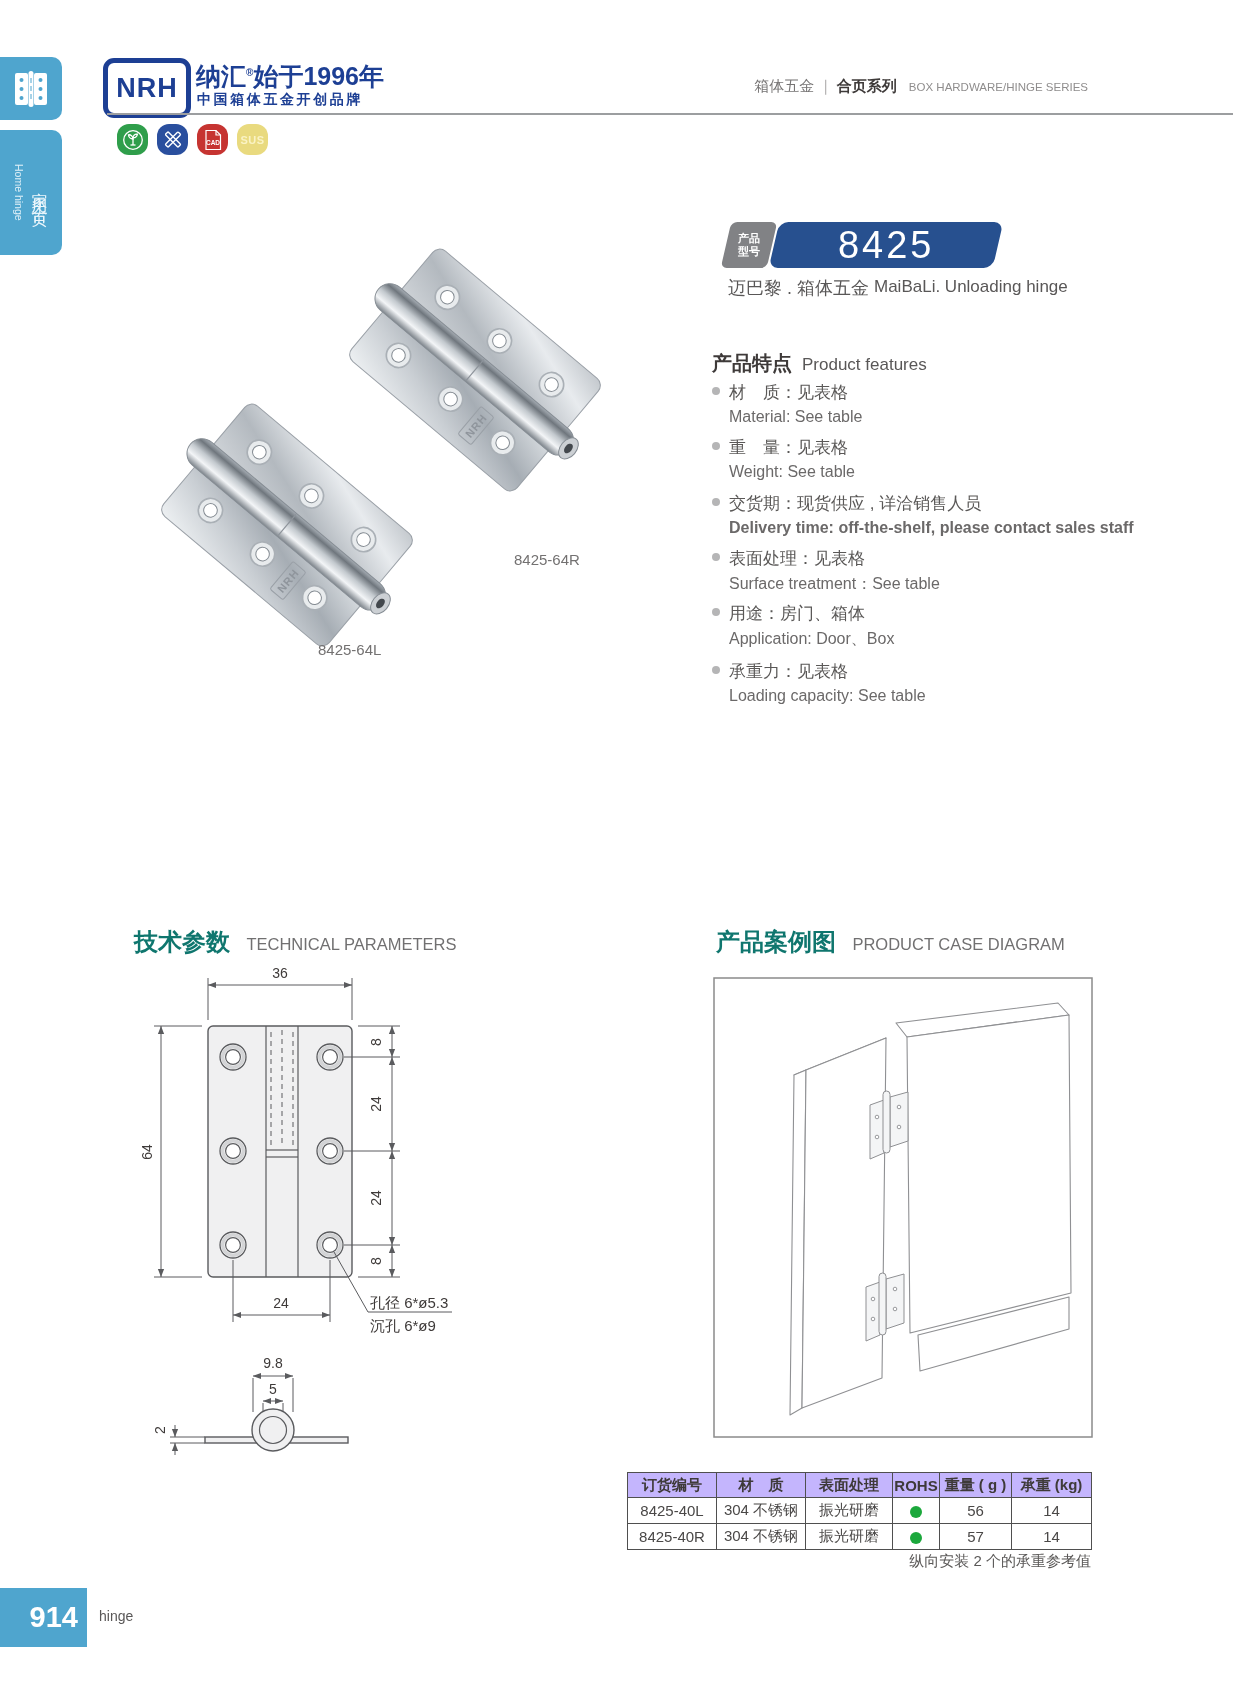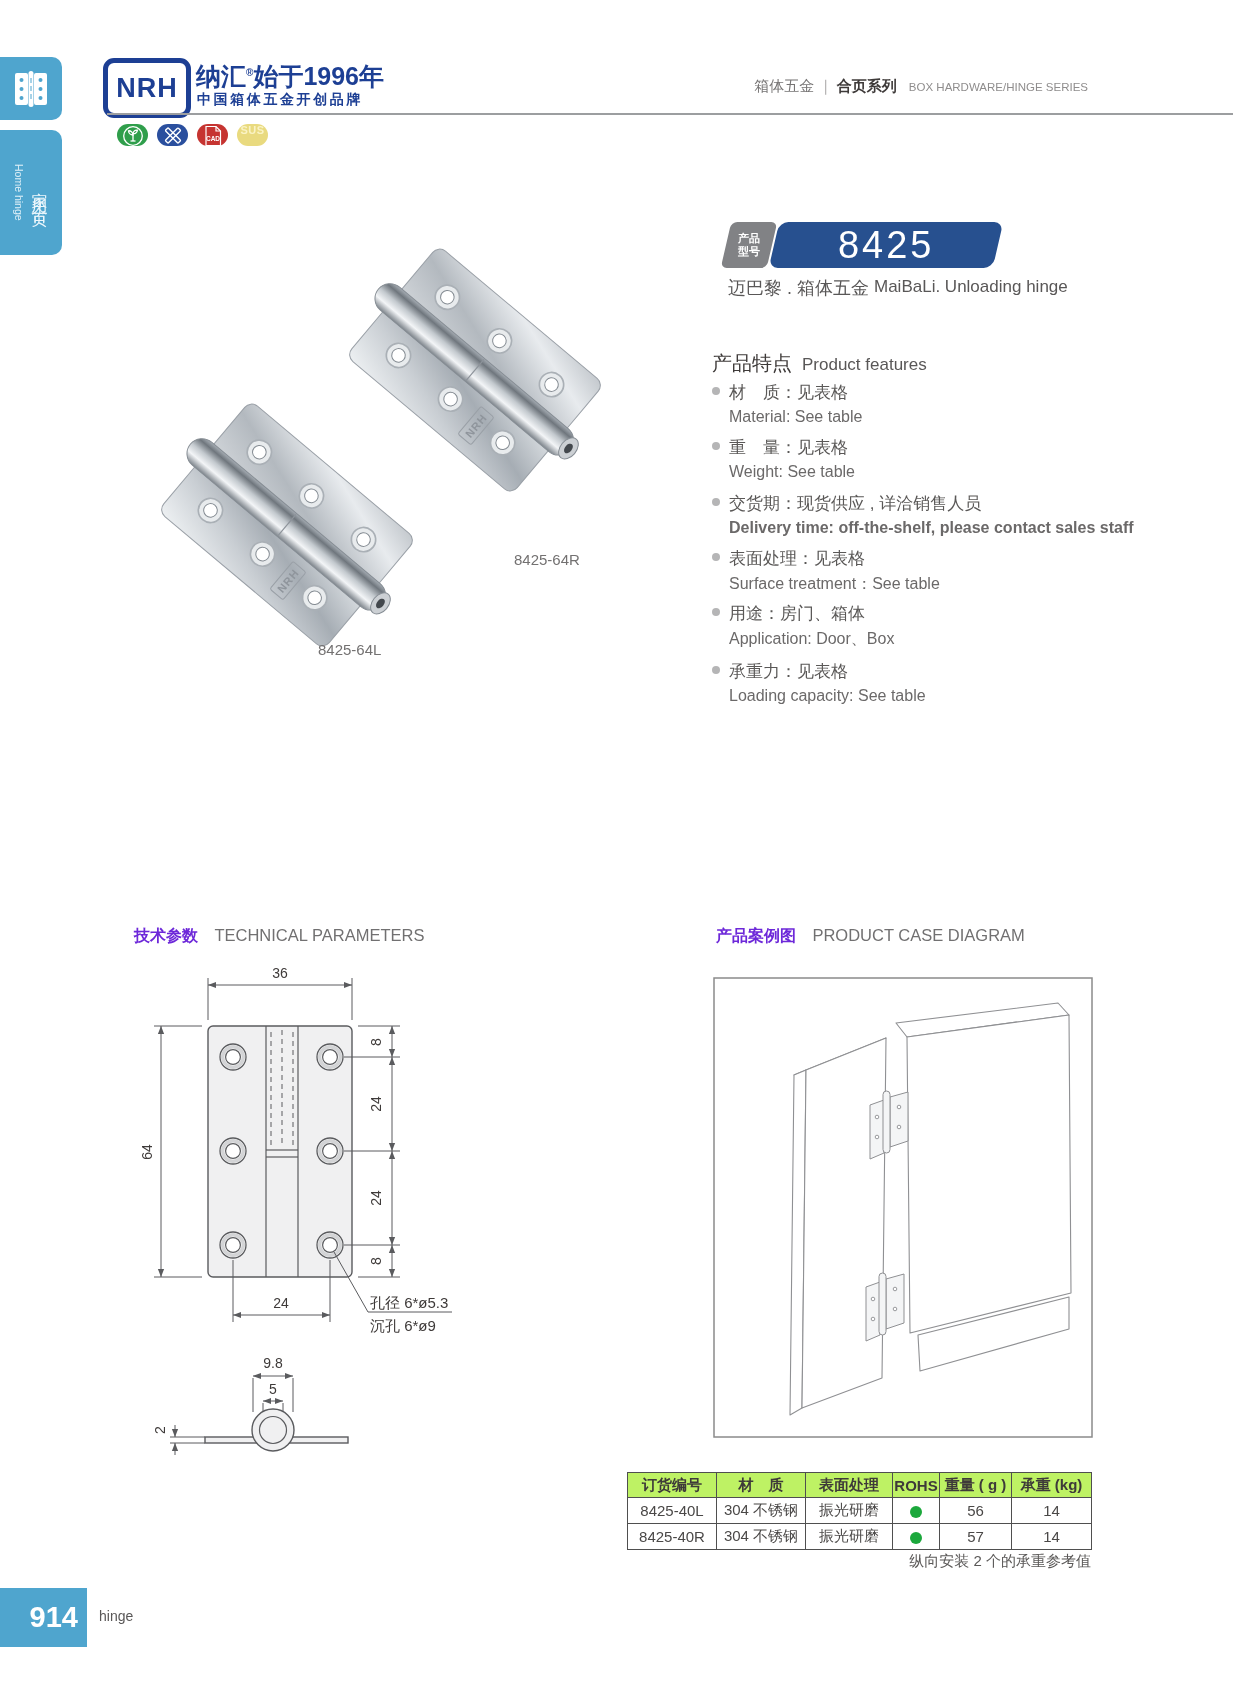--- a/index.html
+++ b/index.html
@@ -23,45 +23,45 @@
   .brand2{left:197px;top:91px;font-size:14px;font-weight:bold;color:#1d3f94;letter-spacing:2.6px;}
   .series{top:77px;right:152px;white-space:nowrap;display:flex;align-items:baseline;}
   .series .cn1{font-size:15px;color:#767474;}
   .series .div{font-size:15px;color:#9f9d9d;margin:0 4px;}
   .series .cn2{font-size:15px;font-weight:bold;color:#3e3a39;}
   .series .en{font-size:11.5px;color:#8f8d8d;margin-left:12px;}
   .hrule{left:107px;top:113px;width:1126px;height:2px;background:#9c9ea0;}
 
   
   .badges{left:117px;top:124px;display:flex;gap:9px;}
-  .badge{width:31px;height:22px;border-radius:12px;display:flex;align-items:flex-start;justify-content:center;}
+  .badge{width:31px;height:31px;border-radius:12px;display:flex;align-items:center;justify-content:center;}
   .b-eco{background:#2f9e4b;} .b-tools{background:#2a4f9e;} .b-cad{background:#c63431;} .b-sus{background:#e9da7f;}
   .sus-txt{font-size:11px;font-weight:bold;color:#faf3c5;letter-spacing:0.5px;}
 
   
   .tag-gray{left:726px;top:222px;width:46px;height:46px;background:#818285;border-radius:6px;transform:skewX(-13deg);
     display:flex;align-items:center;justify-content:center;z-index:2;}
   .tag-gray .in{transform:skewX(13deg);color:#fff;font-size:11px;font-weight:bold;line-height:1.2;text-align:center;}
   .tag-blue{left:774px;top:222px;width:224px;height:46px;background:#27508f;border-radius:9px;transform:skewX(-13deg);
     display:flex;align-items:center;justify-content:center;z-index:1;}
   .tag-blue .in{transform:skewX(13deg);color:#fff;font-size:38px;letter-spacing:3px;}
   .subt-cn{left:728px;top:276px;font-size:18px;color:#595757;}
   .subt-en{left:874px;top:277px;font-size:17px;color:#595757;}
 
   
   .feat{left:712px;top:350px;width:440px;height:380px;}
   .feat-title{position:absolute;left:0;top:0;}
-  .feat-title .cn{font-size:20px;font-weight:normal;color:#3e3a39;}
+  .feat-title .cn{font-size:20px;font-weight:bold;color:#3e3a39;}
   .feat-title .en{font-size:17px;color:#595757;margin-left:10px;}
   .fi{position:absolute;left:17px;font-size:17px;color:#5a5857;white-space:nowrap;}
   .fi.en{font-size:16px;color:#6b6969;}
   .bullet{position:absolute;left:0;width:8px;height:8px;border-radius:50%;background:#b5b5b6;}
 
   
-  .sec-cn{font-size:16px;font-weight:bold;color:#6d28d9;}
+  .sec-cn{font-size:24px;font-weight:bold;color:#0f766e;}
   .sec-en{font-size:16.5px;color:#717071;margin-top:22px;}
 
   
   .part{fill:#f0f0f1;stroke:#5a5b5e;stroke-width:1.4;}
   .ln{stroke:#5a5b5e;stroke-width:1.2;fill:none;}
   .dash{stroke:#5a5b5e;stroke-width:1;fill:none;stroke-dasharray:5 4;}
   .dim{stroke:#5a5b5e;stroke-width:1;fill:none;}
   .dtxt{font-size:14px;fill:#3e3a39;}
   .ntxt{font-size:15px;fill:#3e3a39;}
   .h1{fill:#ffffff;stroke:#5a5b5e;stroke-width:1.3;}
@@ -73,21 +73,21 @@
   .scr{fill:#fff;stroke:#8f9093;stroke-width:0.9;}
 
   
   .plabel{font-size:15px;color:#737171;}
   .stamp{font-size:11px;fill:#8f959c;letter-spacing:1px;font-weight:bold;}
 
   
   .spec{left:627px;top:1472px;width:464px;}
   .spec table{border-collapse:collapse;width:464px;table-layout:fixed;}
   .spec th,.spec td{border:1.5px solid #4f4f4f;text-align:center;font-size:15px;color:#4a4847;padding:0;}
-  .spec th{background:#bef264;font-weight:bold;color:#3e3a39;height:24px;}
+  .spec th{background:#c4b5fd;font-weight:bold;color:#3e3a39;height:24px;}
   .spec td{height:25px;}
   .rohs-dot{display:inline-block;width:12px;height:12px;border-radius:50%;background:#1ca83c;vertical-align:middle;}
   .spec-note{left:627px;top:1552px;width:464px;text-align:right;font-size:15px;color:#5a5857;}
 
   
   .pageno{left:0;top:1588px;width:87px;height:59px;background:#4fa5ce;color:#fff;font-size:29px;font-weight:bold;
     display:flex;align-items:center;justify-content:flex-end;padding-right:9px;box-sizing:border-box;}
   .pagelbl{left:99px;top:1608px;font-size:14px;color:#595757;}
 </style>
 </head>

